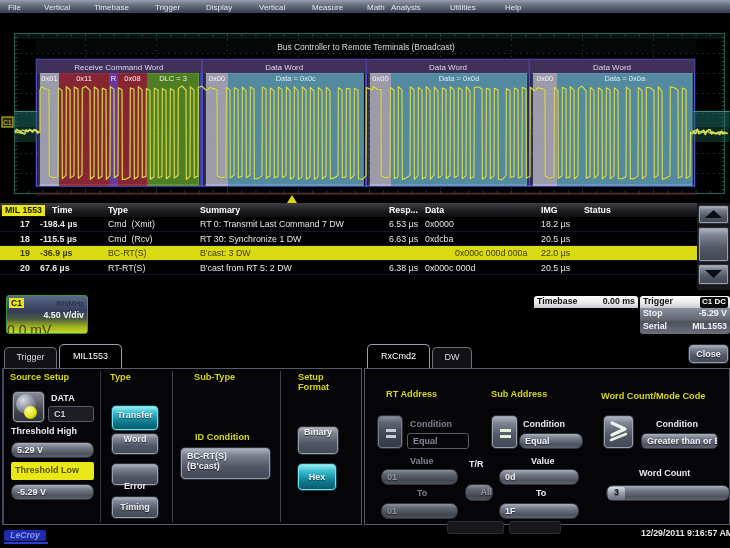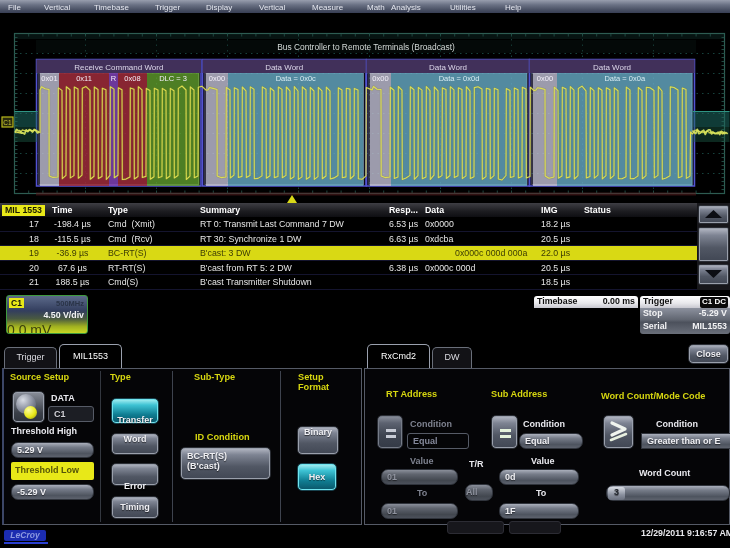--- a/index.html
+++ b/index.html
@@ -7,21 +7,21 @@
 #scr { position:absolute; left:0; top:0; width:730px; height:548px; background:#000; }
 .ab { position:absolute; }
 
 #menu { position:absolute; left:0; top:0; width:730px; height:14px;
   background:linear-gradient(180deg,#989eae 0%,#6a7184 35%,#454c60 75%,#333950 100%);
   color:#e6e8f0; font-size:8px; }
 
 .trow { position:absolute; left:0; width:697px; height:14.6px; color:#e6e6e6;
   font-size:8.8px; border-bottom:1px solid #14142e; }
 .trow span { position:absolute; top:2px; white-space:nowrap; }
-.trow .ra { text-align:center; }
+.trow .ra { text-align:left;font-weight:bold; }
 .trow.hl { background:#d9d914; color:#3c3c04; }
 
 .ibox { position:absolute; border-radius:3px; overflow:hidden; font-size:8.8px; font-weight:bold; }
 .ibox .hd { background:linear-gradient(180deg,#ffffff,#e8e8ec 60%,#c8c8d0); color:#101010;
   height:12px; padding:0 3px; position:relative; }
 .ibox .bd { background:linear-gradient(180deg,#8c919e 0%,#616671 45%,#4c515c 55%,#6a6f7a 100%);
   color:#f2f2f4; position:relative; }
 .ibox .bd span { position:absolute; white-space:nowrap; }
 
 .tab { position:absolute; background:#121216; border:1px solid #6a6f7a; border-bottom:none;
@@ -364,29 +364,20 @@
 </div>
 <div class="trow" style="top:260.8px">
 <span class="ra" style="left:20px;width:28px">20</span>
 <span class="ra" style="left:40px;width:65px">67.6 µs</span>
 <span style="left:108px">RT-RT(S)</span>
 <span style="left:200px">B'cast from RT 5: 2 DW</span>
 <span style="left:389px">6.38 µs</span>
 <span style="left:425px">0x000c 000d</span>
 <span style="left:541px">20.5 µs</span>
 </div>
-<div class="trow" style="top:275.40000000000003px">
-<span class="ra" style="left:20px;width:28px">21</span>
-<span class="ra" style="left:40px;width:65px">188.5 µs</span>
-<span style="left:108px">Cmd(S)</span>
-<span style="left:200px">B'cast Transmitter Shutdown</span>
-<span style="left:389px"></span>
-<span style="left:425px"></span>
-<span style="left:541px">18.5 µs</span>
-</div>
 
 <div class="ab" style="left:697px;top:203px;width:33px;height:87px;background:#17171b"></div>
 <div class="btn" style="left:698px;top:205px;width:31px;height:19px;border-radius:2px"></div>
 <svg class="ab" style="left:698px;top:205px" width="31" height="19">
       <polygon points="7,13 24,13 15.5,5" fill="#0c0e14"></polygon>
     </svg>
 <div class="btn" style="left:698px;top:227px;width:31px;height:35px;border-radius:2px"></div>
 <div class="btn" style="left:698px;top:264px;width:31px;height:21px;border-radius:2px"></div>
 <svg class="ab" style="left:698px;top:264px" width="31" height="19">
       <polygon points="7,6 24,6 15.5,14" fill="#0c0e14"></polygon>
@@ -432,21 +423,21 @@
   <div class="wlab" style="left:47px;top:24px">DATA</div>
   <div class="fld dim" style="left:44px;top:37px;width:46px;height:16px;border-radius:3px;background:#1c1e24;border:1px solid #565b66;color:#d0d0d6">C1</div>
   <div class="wlab" style="left:7px;top:57px">Threshold High</div>
   <div class="fld" style="left:7px;top:73px;width:83px;height:16px">5.29 V</div>
   <div class="ab" style="left:7px;top:93px;width:83px;height:18px;background:#e8e818;color:#555508;
     font-size:9px;font-weight:bold;padding:3px 0 0 4px;border-radius:2px">Threshold Low</div>
   <div class="fld" style="left:7px;top:115px;width:83px;height:16px">-5.29 V</div>
 
   <div class="ab" style="left:96px;top:2px;width:1px;height:151px;background:#33373f"></div>
   <div class="ylab" style="left:106px;top:3px">Type</div>
-  <div class="btn teal" style="left:107px;top:29px;width:48px;height:26px;padding-top:16px">Transfer</div>
+  <div class="btn teal" style="left:107px;top:36px;width:48px;height:26px;padding-top:4px">Transfer</div>
   <div class="btn" style="left:107px;top:64px;width:48px;height:22px;padding-top:0">Word</div>
   <div class="btn" style="left:107px;top:94px;width:48px;height:23px;padding-top:17px">Error</div>
   <div class="btn" style="left:107px;top:127px;width:48px;height:23px;padding-top:5px">Timing</div>
 
   <div class="ab" style="left:168px;top:2px;width:1px;height:151px;background:#3e434e"></div>
   <div class="ylab" style="left:190px;top:3px">Sub-Type</div>
   <div class="ylab" style="left:191px;top:63px">ID Condition</div>
   <div class="btn" style="left:176px;top:78px;width:91px;height:33px;text-align:left;padding:3px 0 0 6px">BC-RT(S)<br>(B'cast)</div>
 
   <div class="ab" style="left:276px;top:2px;width:1px;height:151px;background:#3e434e"></div>
@@ -466,21 +457,21 @@
       </div>
   <div class="dlab" style="left:45px;top:50px">Condition</div>
   <div class="ab" style="left:42px;top:64px;width:62px;height:16px;border:1px solid #565b66;border-radius:3px;
     color:#84889a;font-size:9px;font-weight:bold;padding:2px 0 0 5px">Equal</div>
   <div class="dlab" style="left:45px;top:87px">Value</div>
   <div class="fld dim" style="left:16px;top:100px;width:77px;height:16px">01</div>
   <div class="dlab" style="left:52px;top:119px">To</div>
   <div class="fld dim" style="left:16px;top:134px;width:77px;height:16px">01</div>
 
   <div class="wlab" style="left:104px;top:90px">T/R</div>
-  <div class="fld dim" style="left:100px;top:115px;width:28px;height:17px;text-align:left;padding-left:0">All</div>
+  <div class="fld dim" style="left:100px;top:115px;width:28px;height:17px;text-align:right;padding-left:0">All</div>
 
   <div class="ylab" style="left:126px;top:20px">Sub Address</div>
   <div class="btn" style="left:126px;top:46px;width:27px;height:34px">
     <span class="ab" style="left:8px;top:13px;width:11px;height:2.5px;background:#e4f2dc"></span>
     <span class="ab" style="left:8px;top:19px;width:11px;height:2.5px;background:#e4f2dc"></span>
       </div>
   <div class="wlab" style="left:158px;top:50px">Condition</div>
   <div class="fld" style="left:154px;top:64px;width:64px;height:16px">Equal</div>
   <div class="wlab" style="left:166px;top:87px">Value</div>
   <div class="fld" style="left:134px;top:100px;width:80px;height:16px">0d</div>
@@ -488,21 +479,21 @@
   <div class="fld" style="left:134px;top:134px;width:80px;height:16px">1F</div>
 
   <div class="ylab" style="left:236px;top:22px">Word Count/Mode Code</div>
   <div class="btn" style="left:238px;top:46px;width:31px;height:34px">
     <svg width="29" height="30" style="position:absolute;left:1px;top:1px">
       <path d="M7,6 L20,12 L7,18" fill="none" stroke="#f0f4ee" stroke-width="3.2" stroke-linecap="round" stroke-linejoin="round"></path>
       <path d="M6,23 L21,17" fill="none" stroke="#e8f0e0" stroke-width="2.6" stroke-linecap="round"></path>
         </svg>
       </div>
   <div class="wlab" style="left:291px;top:50px">Condition</div>
-  <div class="fld" style="left:276px;top:64px;width:90px;height:16px;border-radius:0;white-space:nowrap;overflow:hidden">Greater than or E</div>
+  <div class="fld" style="left:276px;top:64px;width:77px;height:16px;border-radius:5px;white-space:nowrap;overflow:hidden">Greater than or E</div>
   <div class="wlab" style="left:274px;top:99px">Word Count</div>
   <div class="fld" style="left:241px;top:116px;width:124px;height:16px;color:#1a1a1a">
     <span class="ab" style="left:1px;top:1px;width:17px;height:13px;border-radius:3px;
       background:linear-gradient(180deg,#d8dce4,#8a909e 60%,#6a707e);text-align:center;color:#22262e">3</span>
       </div>
 </div>
 
 <div class="ab" style="left:4px;top:530px;width:42px;height:11px;background:#1b2cb0;border-radius:2px;color:#8d9ae0;font-size:8.5px;font-weight:bold;font-style:italic;text-align:center">LeCroy</div>
 <div class="ab" style="left:4px;top:542px;width:44px;height:1.5px;background:#2a3fd0"></div>
 <div class="ab" style="left:447px;top:521px;width:57px;height:13px;background:#17171c;border:1px solid #2c2c34;border-radius:3px"></div>

